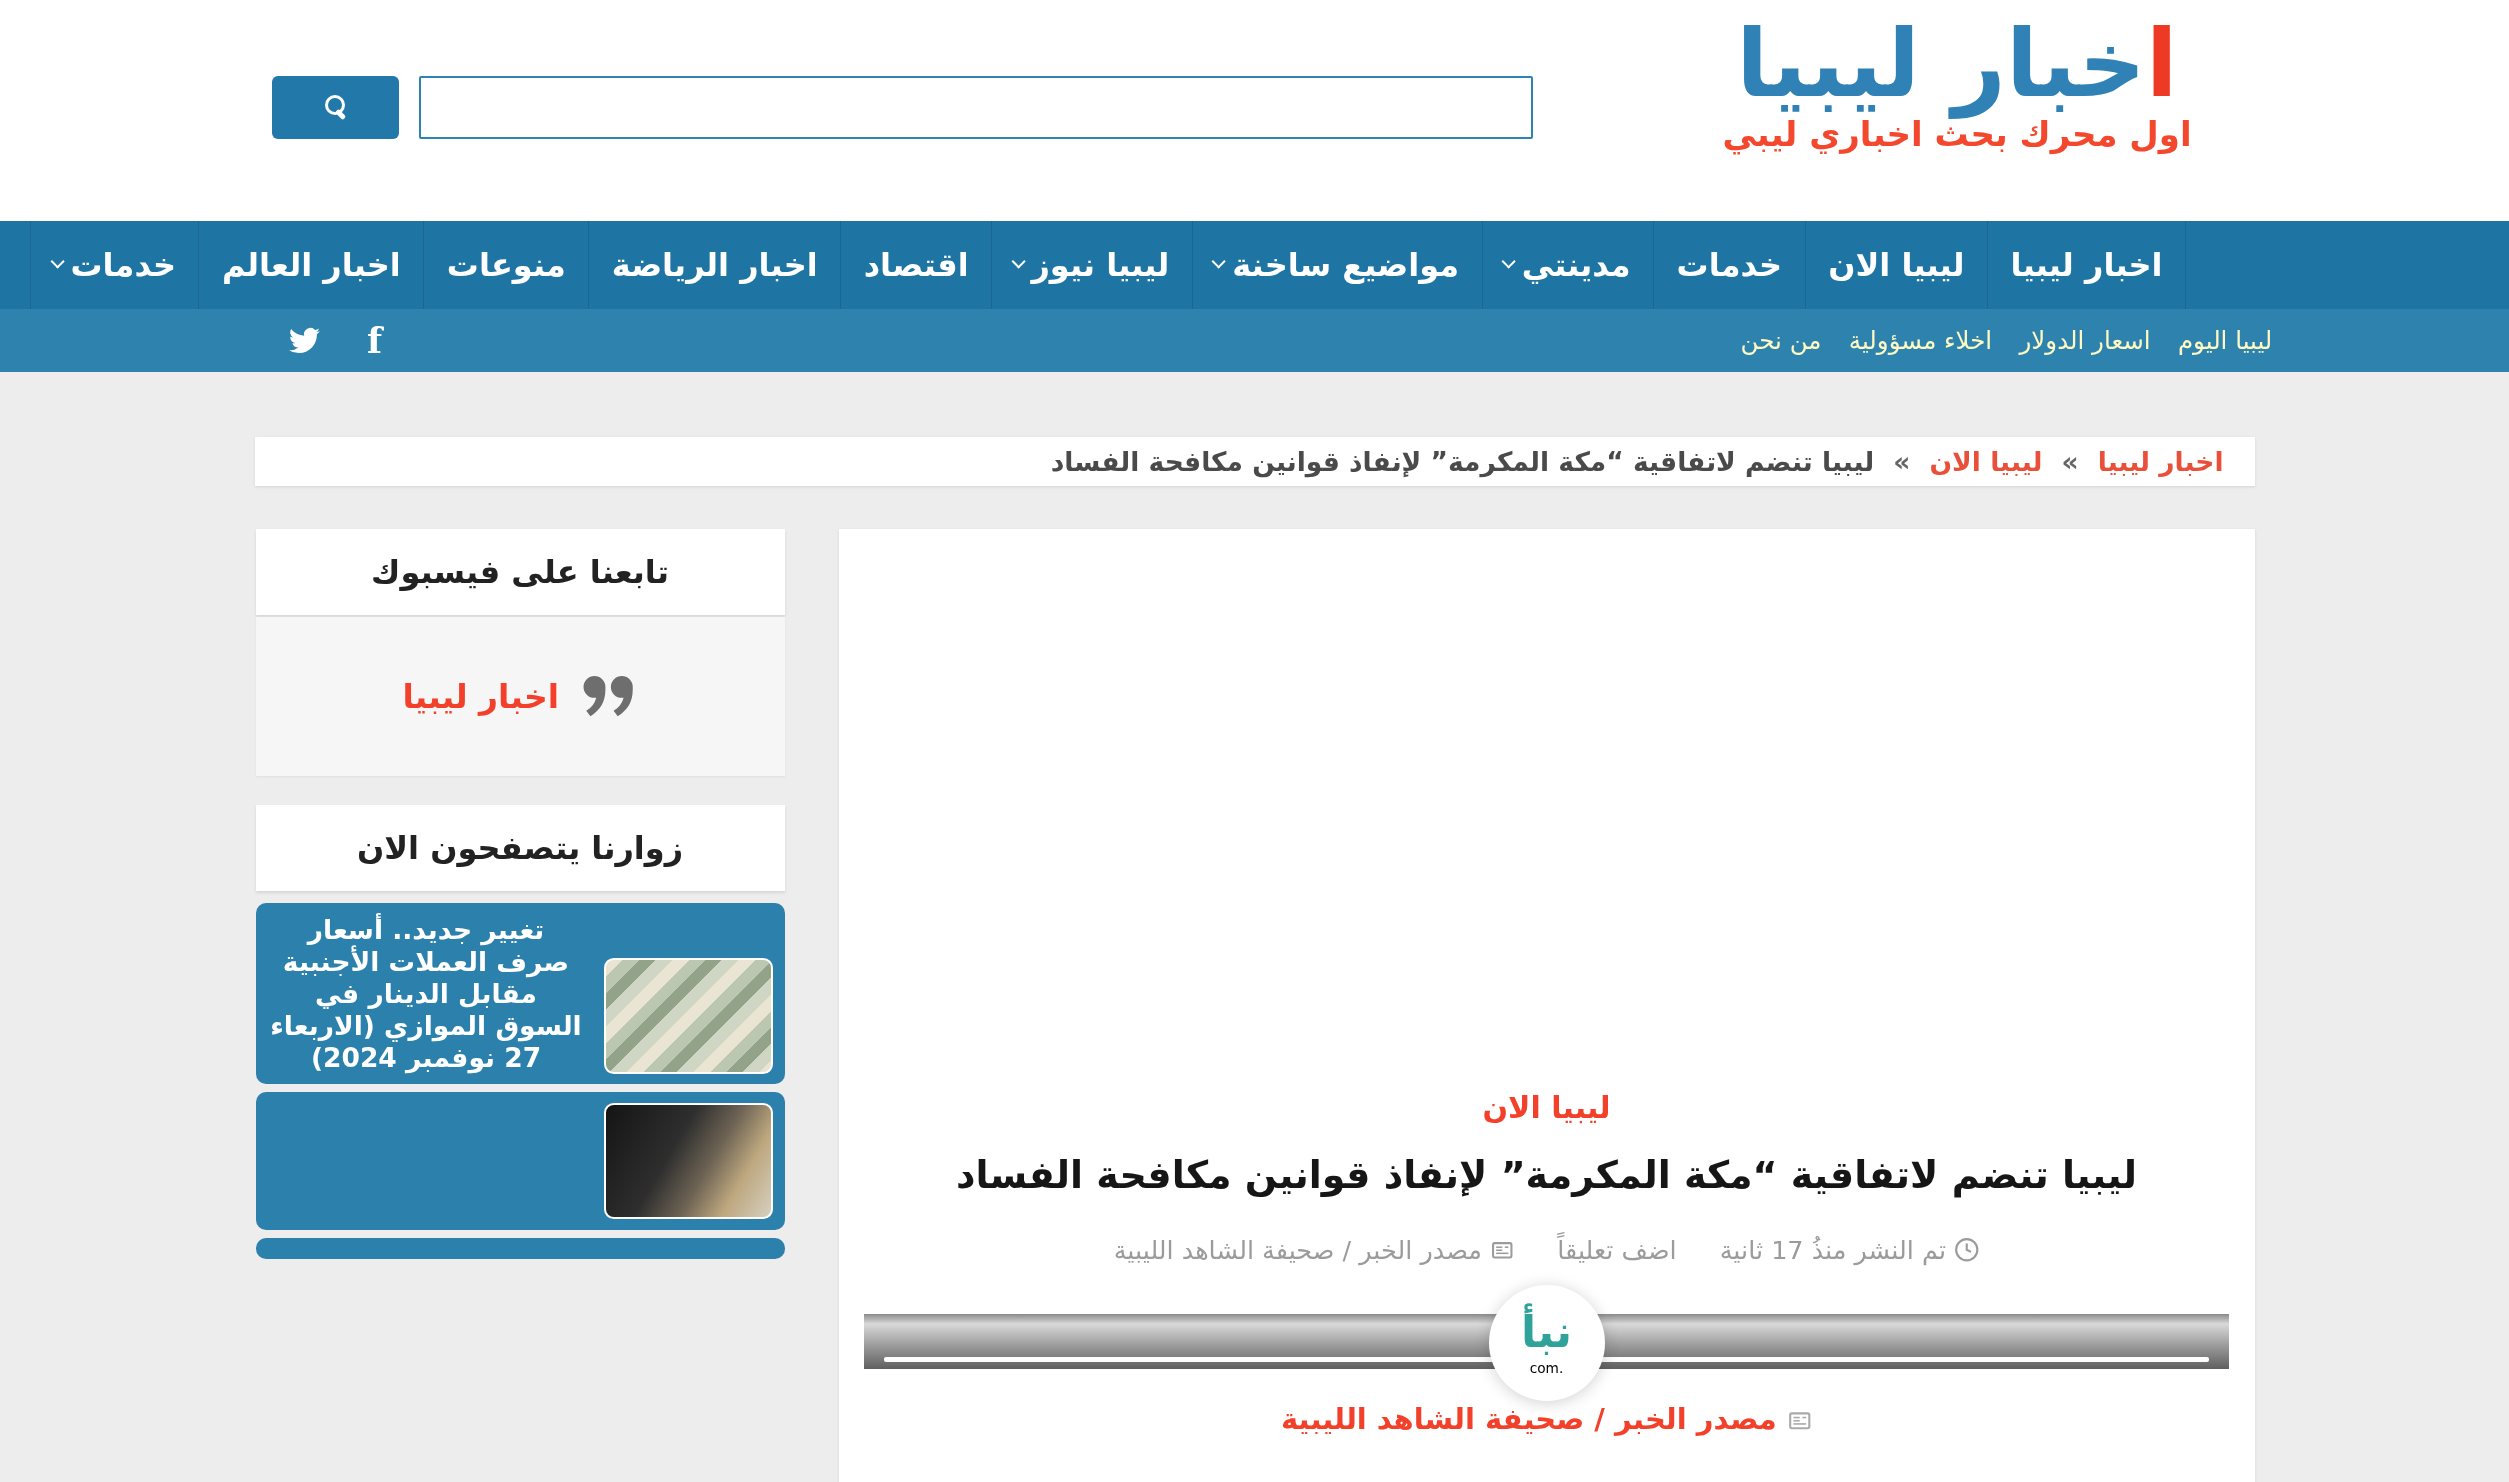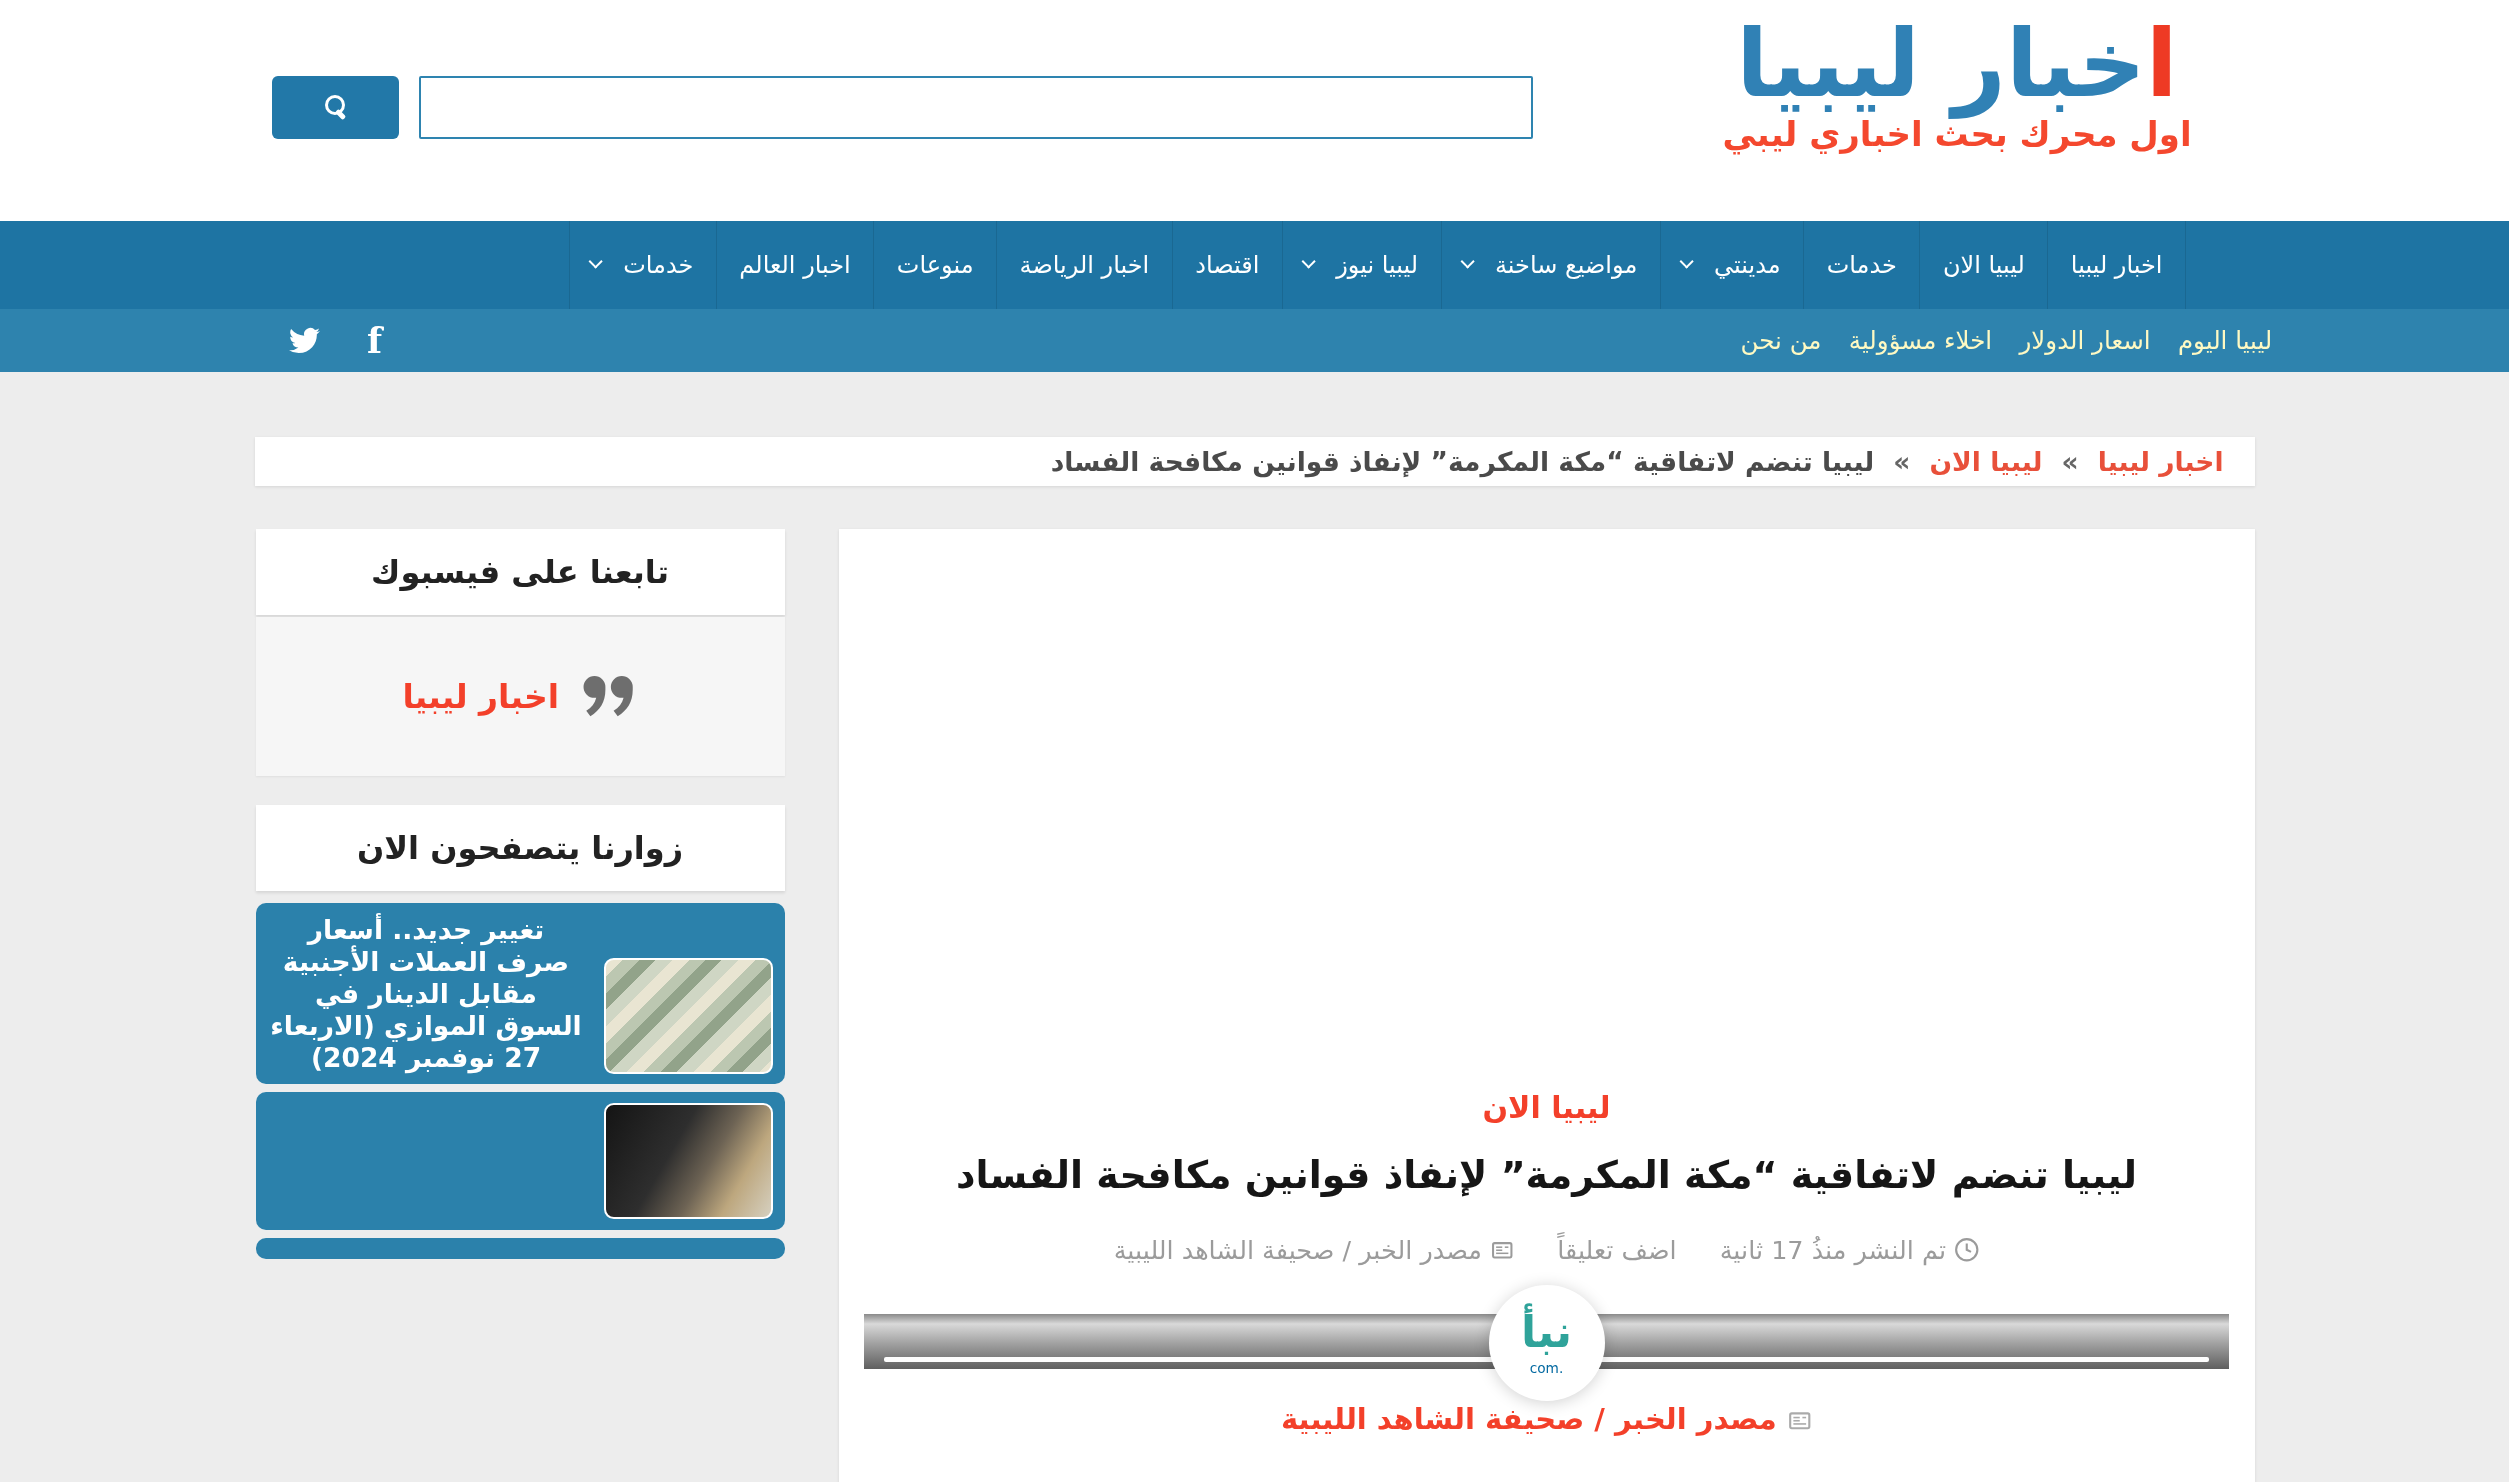--- a/index.html
+++ b/index.html
@@ -25,22 +25,22 @@
   .magnifier::before { content:""; position:absolute; top:0; left:2px; width:14.7px; height:14.7px;
                        border:3.9px solid #fff; border-radius:50%; }
   .magnifier::after { content:""; position:absolute; width:4.9px; height:10.8px; background:#fff;
                       left:15.7px; top:14.7px; transform:rotate(-45deg); border-radius:2px; }
   .search-input { width:1114px; height:63px; border:2.9px solid #2e84b0; border-radius:2px;
                   font-size:27.4px; padding:0 17.6px; outline:none; font-family:inherit; }
 
   
   .nav { height:88px; background:#1e74a3; }
   .nav-inner { margin:0 323px; height:100%; display:flex; }
-  .nav-item { display:flex; align-items:center; gap:21px; padding:0 22.5px; color:#fff;
-              font-size:24px; font-weight:normal; border-left:1px solid rgba(0,0,0,.10);
+  .nav-item { display:flex; align-items:center; gap:7px; padding:0 22.5px; color:#fff;
+              font-size:32px; font-weight:bold; border-left:1px solid rgba(0,0,0,.10);
               white-space:nowrap; }
   .nav-item:first-child { border-right:1px solid rgba(0,0,0,.10); }
   .chev { width:9.8px; height:9.8px; border-left:2.9px solid #fff; border-bottom:2.9px solid #fff;
           transform:rotate(-45deg) translateY(-2px); margin-top:-3.9px; }
 
   
   .subnav { position:relative; height:63px; background:#2e83ae; }
   .subnav-inner { margin:0 223px; height:100%; display:flex; align-items:center; }
   .subnav-item { color:#fef9c3; font-size:24.5px; padding:0 13.7px; white-space:nowrap; }
   .social { position:absolute; left:289px; top:0; height:100%; display:flex; align-items:center;
@@ -92,21 +92,21 @@
   .image-area { margin:11.8px 25.5px 0; position:relative; height:245px; }
   .photo-band { position:absolute; top:37px; left:0; right:0; height:55px;
                 background:linear-gradient(#8a8a8a 0%,#d9d9d9 18%,#9f9f9f 55%,#5f5f5f 100%); }
   .band-line { position:absolute; left:19.6px; right:19.6px; bottom:6.9px; height:4.9px;
                background:#fdfdfd; border-radius:2px; }
   .logo-circle { position:absolute; top:8px; left:50%; transform:translateX(-50%);
                  width:116px; height:116px; background:#fff; border-radius:50%;
                  box-shadow:0 2px 15.7px rgba(0,0,0,.18); display:flex; flex-direction:column;
                  align-items:center; justify-content:center; z-index:2; }
   .wm-text { color:#2fa39a; font-size:44px; font-weight:bold; line-height:1; }
-  .wm-domain { color:#0369a1; font-size:13.7px; margin-top:6px; }
+  .wm-domain { color:#000000; font-size:13.7px; margin-top:6px; }
   .image-caption { position:absolute; top:125px; width:100%; display:flex; justify-content:center;
                    align-items:flex-start; gap:9.8px; color:#f3402a; font-size:29px; font-weight:bold; }
 </style>
 </head>
 <body>
 
 <div class="header">
   <div class="logo-block">
     <div class="logo-text"><span class="logo-first">ا</span><span>خبار ليبيا</span></div>
     <div class="logo-tagline">اول محرك بحث اخباري ليبي</div>

